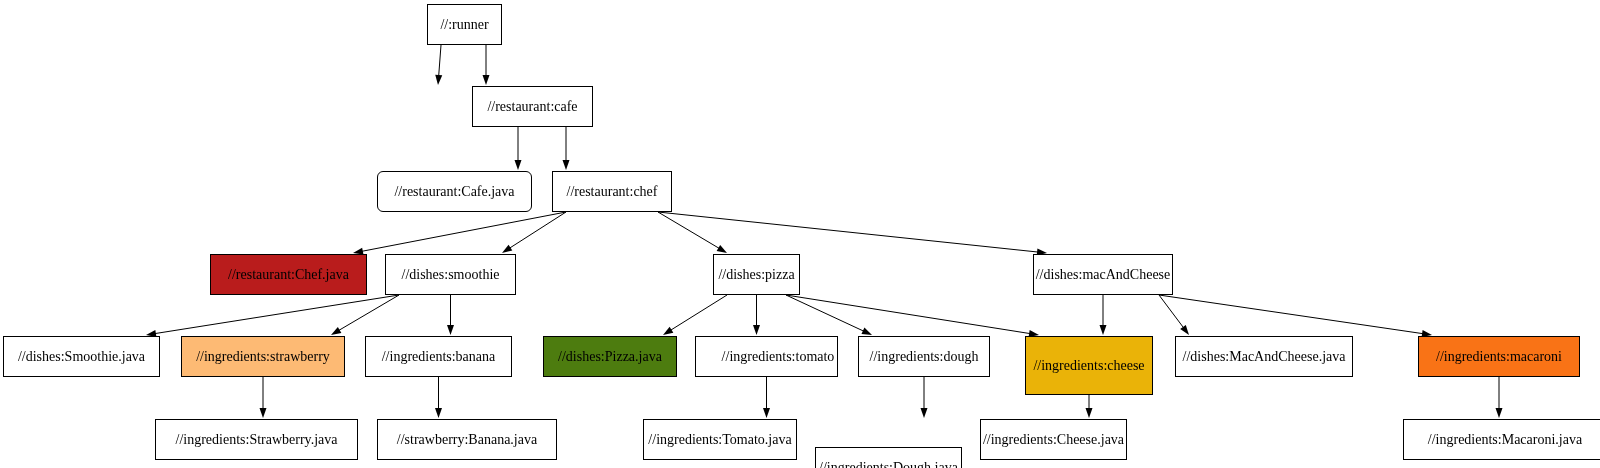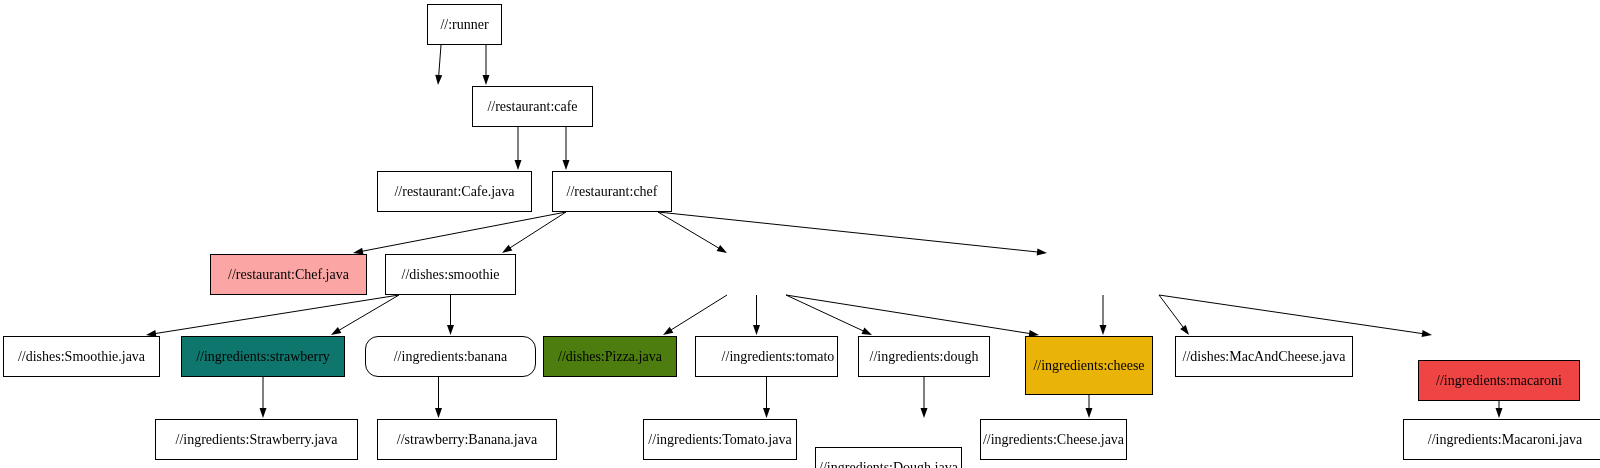--- a/index.html
+++ b/index.html
@@ -84,32 +84,34 @@
       <polygon points="1103,335 1099.5,325 1106.5,325" fill="#000000"></polygon>
       <line x1="1159" y1="295" x2="1183.6" y2="327.8" stroke="#000000" stroke-width="1"></line>
       <polygon points="1189,335 1180.2,329.1 1185.8,324.9" fill="#000000"></polygon>
       <line x1="1159" y1="295" x2="1423.0950785294142" y2="333.6952496013794" stroke="#000000" stroke-width="1"></line>
       <polygon points="1432,335 1421.5982398776634,337.0133023512049 1422.613045743257,330.0872523185271" fill="#000000"></polygon>
       <line x1="1499" y1="377" x2="1499" y2="409" stroke="#000000" stroke-width="1"></line>
       <polygon points="1499,418 1495.5,408 1502.5,408" fill="#000000"></polygon>
     </svg>
 <div class="node" style="left: 427px; top: 4px; width: 75px; height: 41px; background: rgb(255, 255, 255); border-color: rgb(0, 0, 0);">//:runner</div>
     <div class="node" style="left: 472px; top: 86px; width: 121px; height: 41px; background: rgb(255, 255, 255); border-color: rgb(0, 0, 0);">//restaurant:cafe</div>
-    <div class="node" style="left: 377px; top: 171px; width: 155px; height: 41px; background: rgb(255, 255, 255); border-color: rgb(0, 0, 0);">//restaurant:Cafe.java</div>
+    <div class="node" style="left: 377px; top: 171px; width: 155px; height: 41px; background: rgb(255, 255, 255); border-color: rgb(0, 0, 0); border-radius: 6px;">//restaurant:Cafe.java</div>
     <div class="node" style="left: 552px; top: 171px; width: 120px; height: 41px; background: rgb(255, 255, 255); border-color: rgb(0, 0, 0);">//restaurant:chef</div>
-    <div class="node" style="left: 210px; top: 254px; width: 157px; height: 41px; background: #fca5a5; border-color: rgb(0, 0, 0);">//restaurant:Chef.java</div>
+    <div class="node" style="left: 210px; top: 254px; width: 157px; height: 41px; background: #b91c1c; border-color: rgb(0, 0, 0);">//restaurant:Chef.java</div>
     <div class="node" style="left: 385px; top: 254px; width: 131px; height: 41px; background: rgb(255, 255, 255); border-color: rgb(0, 0, 0);">//dishes:smoothie</div>
+    <div class="node" style="left: 713px; top: 254px; width: 87px; height: 41px; background: rgb(255, 255, 255); border-color: rgb(0, 0, 0);">//dishes:pizza</div>
+    <div class="node" style="left: 1033px; top: 254px; width: 140px; height: 41px; background: rgb(255, 255, 255); border-color: rgb(0, 0, 0);">//dishes:macAndCheese</div>
     <div class="node" style="left: 3px; top: 336px; width: 157px; height: 41px; background: rgb(255, 255, 255); border-color: rgb(0, 0, 0);">//dishes:Smoothie.java</div>
-    <div class="node" style="left: 181px; top: 336px; width: 164px; height: 41px; background: #0f766e; border-color: rgb(0, 0, 0);">//ingredients:strawberry</div>
-    <div class="node" style="left: 365px; top: 336px; width: 171px; height: 41px; background: rgb(255, 255, 255); border-color: rgb(0, 0, 0); border-radius: 13px;">//ingredients:banana</div>
+    <div class="node" style="left: 181px; top: 336px; width: 164px; height: 41px; background: #fdba74; border-color: rgb(0, 0, 0);">//ingredients:strawberry</div>
+    <div class="node" style="left: 365px; top: 336px; width: 147px; height: 41px; background: rgb(255, 255, 255); border-color: rgb(0, 0, 0);">//ingredients:banana</div>
     <div class="node" style="left: 543px; top: 336px; width: 134px; height: 41px; background: #4d7c0f; border-color: rgb(0, 0, 0);">//dishes:Pizza.java</div>
     <div class="node" style="left: 695px; top: 336px; width: 143px; height: 41px; background: rgb(255, 255, 255); border-color: rgb(0, 0, 0); padding-left: 23px;">//ingredients:tomato</div>
     <div class="node" style="left: 858px; top: 336px; width: 132px; height: 41px; background: rgb(255, 255, 255); border-color: rgb(0, 0, 0);">//ingredients:dough</div>
     <div class="node" style="left: 1025px; top: 336px; width: 128px; height: 59px; background: #eab308; border-color: rgb(0, 0, 0);">//ingredients:cheese</div>
     <div class="node" style="left: 1175px; top: 336px; width: 178px; height: 41px; background: rgb(255, 255, 255); border-color: rgb(0, 0, 0);">//dishes:MacAndCheese.java</div>
-    <div class="node" style="left: 1418px; top: 336px; width: 162px; height: 41px; background: #ef4444; border-color: rgb(0, 0, 0); margin-top: 24px;">//ingredients:macaroni</div>
+    <div class="node" style="left: 1418px; top: 336px; width: 162px; height: 41px; background: #f97316; border-color: rgb(0, 0, 0);">//ingredients:macaroni</div>
     <div class="node" style="left: 155px; top: 419px; width: 203px; height: 41px; background: rgb(255, 255, 255); border-color: rgb(0, 0, 0);">//ingredients:Strawberry.java</div>
     <div class="node" style="left: 377px; top: 419px; width: 180px; height: 41px; background: rgb(255, 255, 255); border-color: rgb(0, 0, 0);">//strawberry:Banana.java</div>
     <div class="node" style="left: 643px; top: 419px; width: 154px; height: 41px; background: rgb(255, 255, 255); border-color: rgb(0, 0, 0);">//ingredients:Tomato.java</div>
     <div class="node" style="left: 815px; top: 419px; width: 147px; height: 41px; background: rgb(255, 255, 255); border-color: rgb(0, 0, 0); margin-top: 28px;">//ingredients:Dough.java</div>
     <div class="node" style="left: 980px; top: 419px; width: 147px; height: 41px; background: rgb(255, 255, 255); border-color: rgb(0, 0, 0);">//ingredients:Cheese.java</div>
     <div class="node" style="left: 1403px; top: 419px; width: 204px; height: 41px; background: rgb(255, 255, 255); border-color: rgb(0, 0, 0);">//ingredients:Macaroni.java</div>
   </div>
 
 </body></html>

